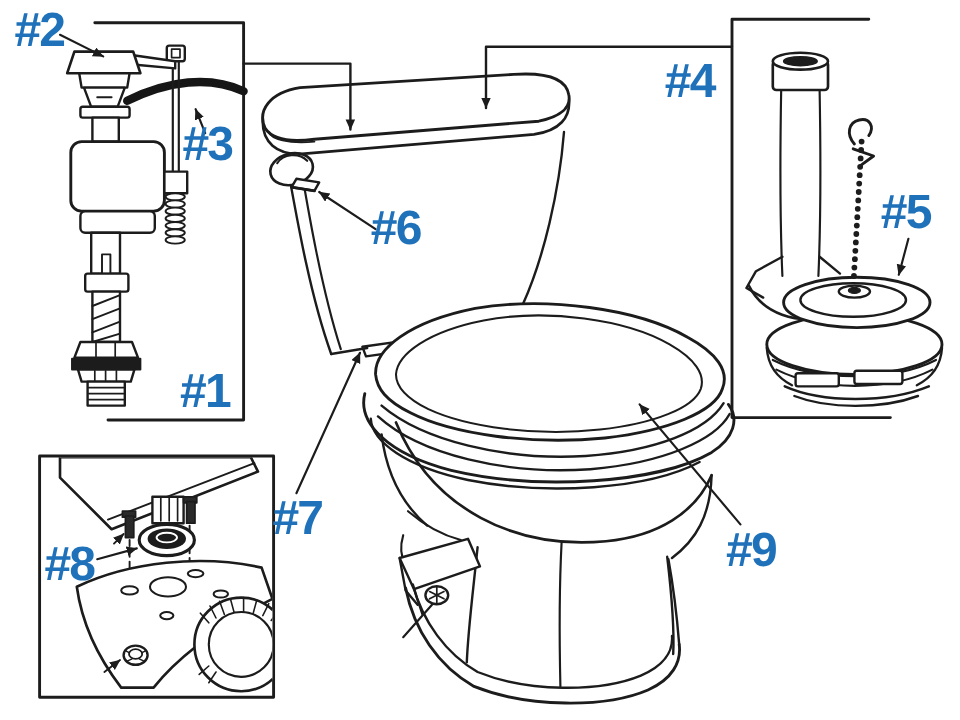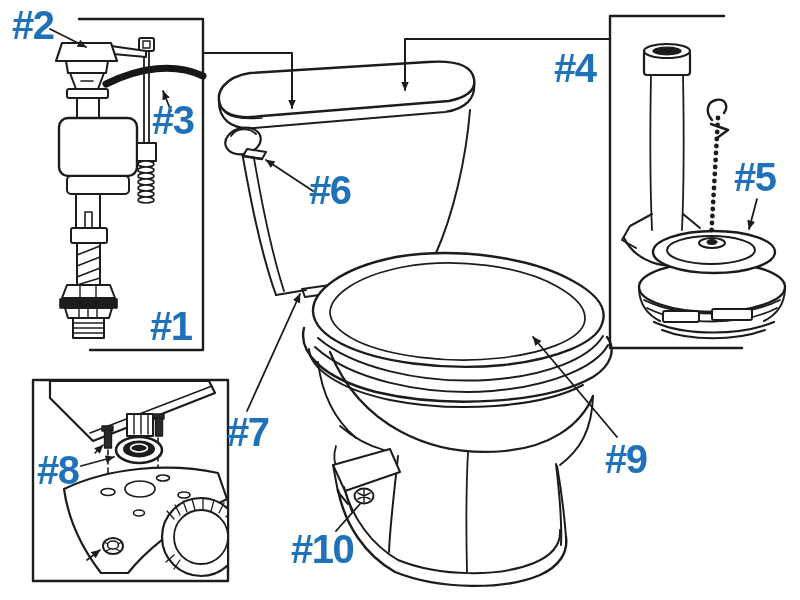--- a/index.html
+++ b/index.html
@@ -269,15 +269,14 @@
 
 <span class="part-label l1">#1</span>
 <span class="part-label l2">#2</span>
 <span class="part-label l3">#3</span>
 <span class="part-label l4">#4</span>
 <span class="part-label l5">#5</span>
 <span class="part-label l6">#6</span>
 <span class="part-label l7">#7</span>
 <span class="part-label l8">#8</span>
 <span class="part-label l9">#9</span>
-<span class="part-label l10">#10</span>
 
 </div>
 
 </body></html>

